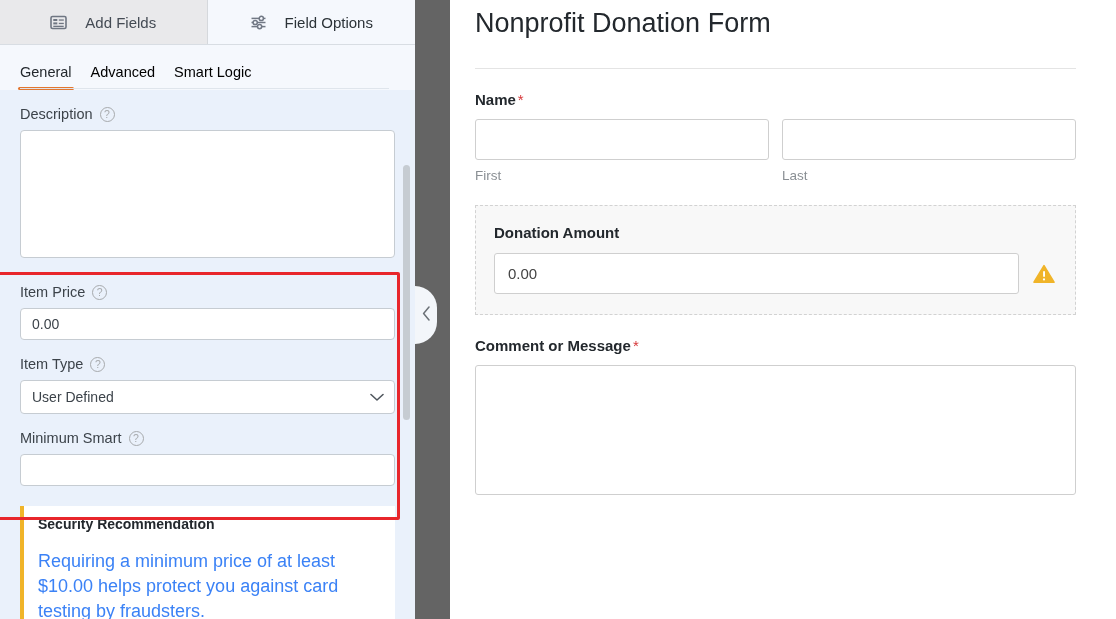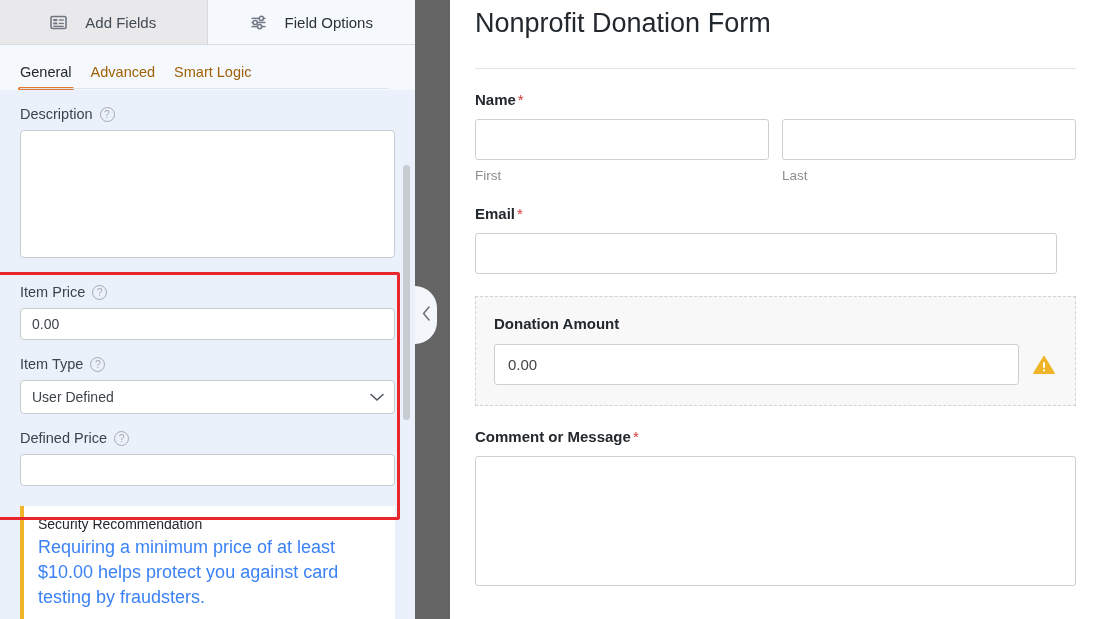--- a/index.html
+++ b/index.html
@@ -53,21 +53,21 @@
     display: flex;
     align-items: flex-end;
     gap: 19px;
     height: 45px;
     padding: 0 20px;
     background: #f5f8fd;
   }
   .sub-tab {
     position: relative;
     font-size: 14.5px;
-    color: #a16207;
+    color: #000000;
     padding-bottom: 10px;
     cursor: pointer;
     user-select: none;
   }
   .sub-tab.active { color: #23282d; }
   .sub-tab.active::after {
     content: "";
     position: absolute;
     left: -2px; right: -2px; bottom: 0;
     height: 3px;
@@ -171,23 +171,23 @@
 
   
   .security-note {
     margin: 20px 20px 0 20px;
     background: #ffffff;
     border-left: 4px solid #f0b429;
     padding: 10px 14px 13px 14px;
   }
   .security-title {
     font-size: 14px;
-    font-weight: normal;
+    font-weight: bold;
     color: #23282d;
-    margin-bottom: 3px;
+    margin-bottom: 17px;
   }
   .security-text {
     font-size: 18px;
     color: #3b82f6;
     line-height: 1.38;
   }
 
   
   .panel-scrollbar {
     position: absolute;
@@ -385,21 +385,21 @@
           <span class="select-chevron">
             <svg width="14" height="9" viewBox="0 0 14 9">
               <path d="M1 1.5 L7 7 L13 1.5" fill="none" stroke="#50575e" stroke-width="1.6" stroke-linecap="round" stroke-linejoin="round"></path>
             </svg>
           </span>
         </div>
       </div>
 
       <div class="field-group">
         <div class="field-label">
-          <span>Defined Price</span>
+          <span>Minimum Smart</span>
           <span class="help-icon">?</span>
         </div>
         <input class="text-input" type="text" value="" style="">
       </div>
 
       <div class="security-note">
         <div class="security-title">Security Recommendation</div>
         <div class="security-text">Requiring a minimum price of at least $10.00 helps protect you against card testing by fraudsters.</div>
       </div>
     </div>
@@ -435,26 +435,20 @@
           <div class="pv-input"></div>
           <div class="pv-sublabel">First</div>
         </div>
         <div class="pv-col">
           <div class="pv-input"></div>
           <div class="pv-sublabel">Last</div>
         </div>
       </div>
     </div>
 
-    <div class="pv-field">
-      <div class="pv-label">
-        <span>Email</span><span class="req">*</span>
-      </div>
-      <div class="pv-input" style="width:582px;"></div>
-    </div>
 
     <div class="pv-field-active">
       <div class="pv-label">
         <span>Donation Amount</span><span class="req"></span>
       </div>
       <div class="amount-row">
         <div class="amount-input">
           <span>0.00</span>
         </div>
         <span class="warn-icon">

